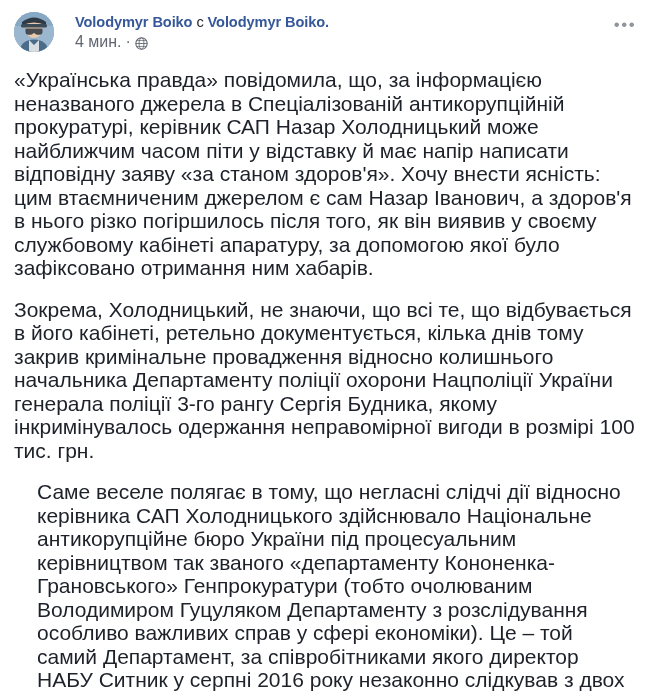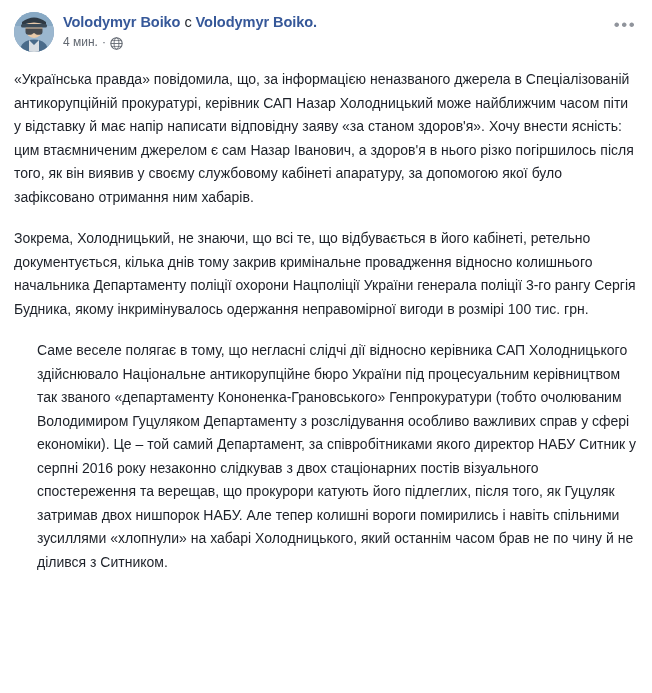--- a/index.html
+++ b/index.html
@@ -29,20 +29,21 @@
     flex: 0 0 40px;
     margin-right: 9px;
     background: #7a98b8;
     position: relative;
   }
   .avatar svg { display: block; }
   .header-text {
     flex: 1 1 auto;
     min-width: 0;
     padding-top: 1px;
+    margin-left: 12px;
   }
   .name-line {
     font-size: 14.6px;
     line-height: 19px;
     color: #385898;
     letter-spacing: -0.1px;
   }
   .name-line .author {
     font-weight: bold;
     color: #365899;
@@ -52,21 +53,21 @@
     color: #1d2129;
   }
   .name-line .target {
     font-weight: bold;
     color: #365899;
   }
   .meta-line {
     margin-top: 2px;
     display: flex;
     align-items: center;
-    font-size: 12px;
+    font-size: 16px;
     color: #616770;
     line-height: 16px;
   }
   .meta-line .time { color: #616770; }
   .meta-line .dot {
     margin: 0 4px;
     color: #616770;
   }
   .globe-icon {
     display: inline-block;
@@ -87,21 +88,21 @@
     letter-spacing: 1.5px;
     line-height: 1;
     cursor: pointer;
     user-select: none;
     margin-top: 2px;
   }
   .post-body {
     padding: 16px 14px 14px 14px;
   }
   .para {
-    font-size: 14px;
+    font-size: 21px;
     line-height: 23.5px;
     color: #1d2129;
     margin: 0 0 18px 0;
     text-align: left;
     word-spacing: 0px;
   }
   .para:last-child { margin-bottom: 0; margin-left: 23px; }
 </style>
 </head>
 <body>

